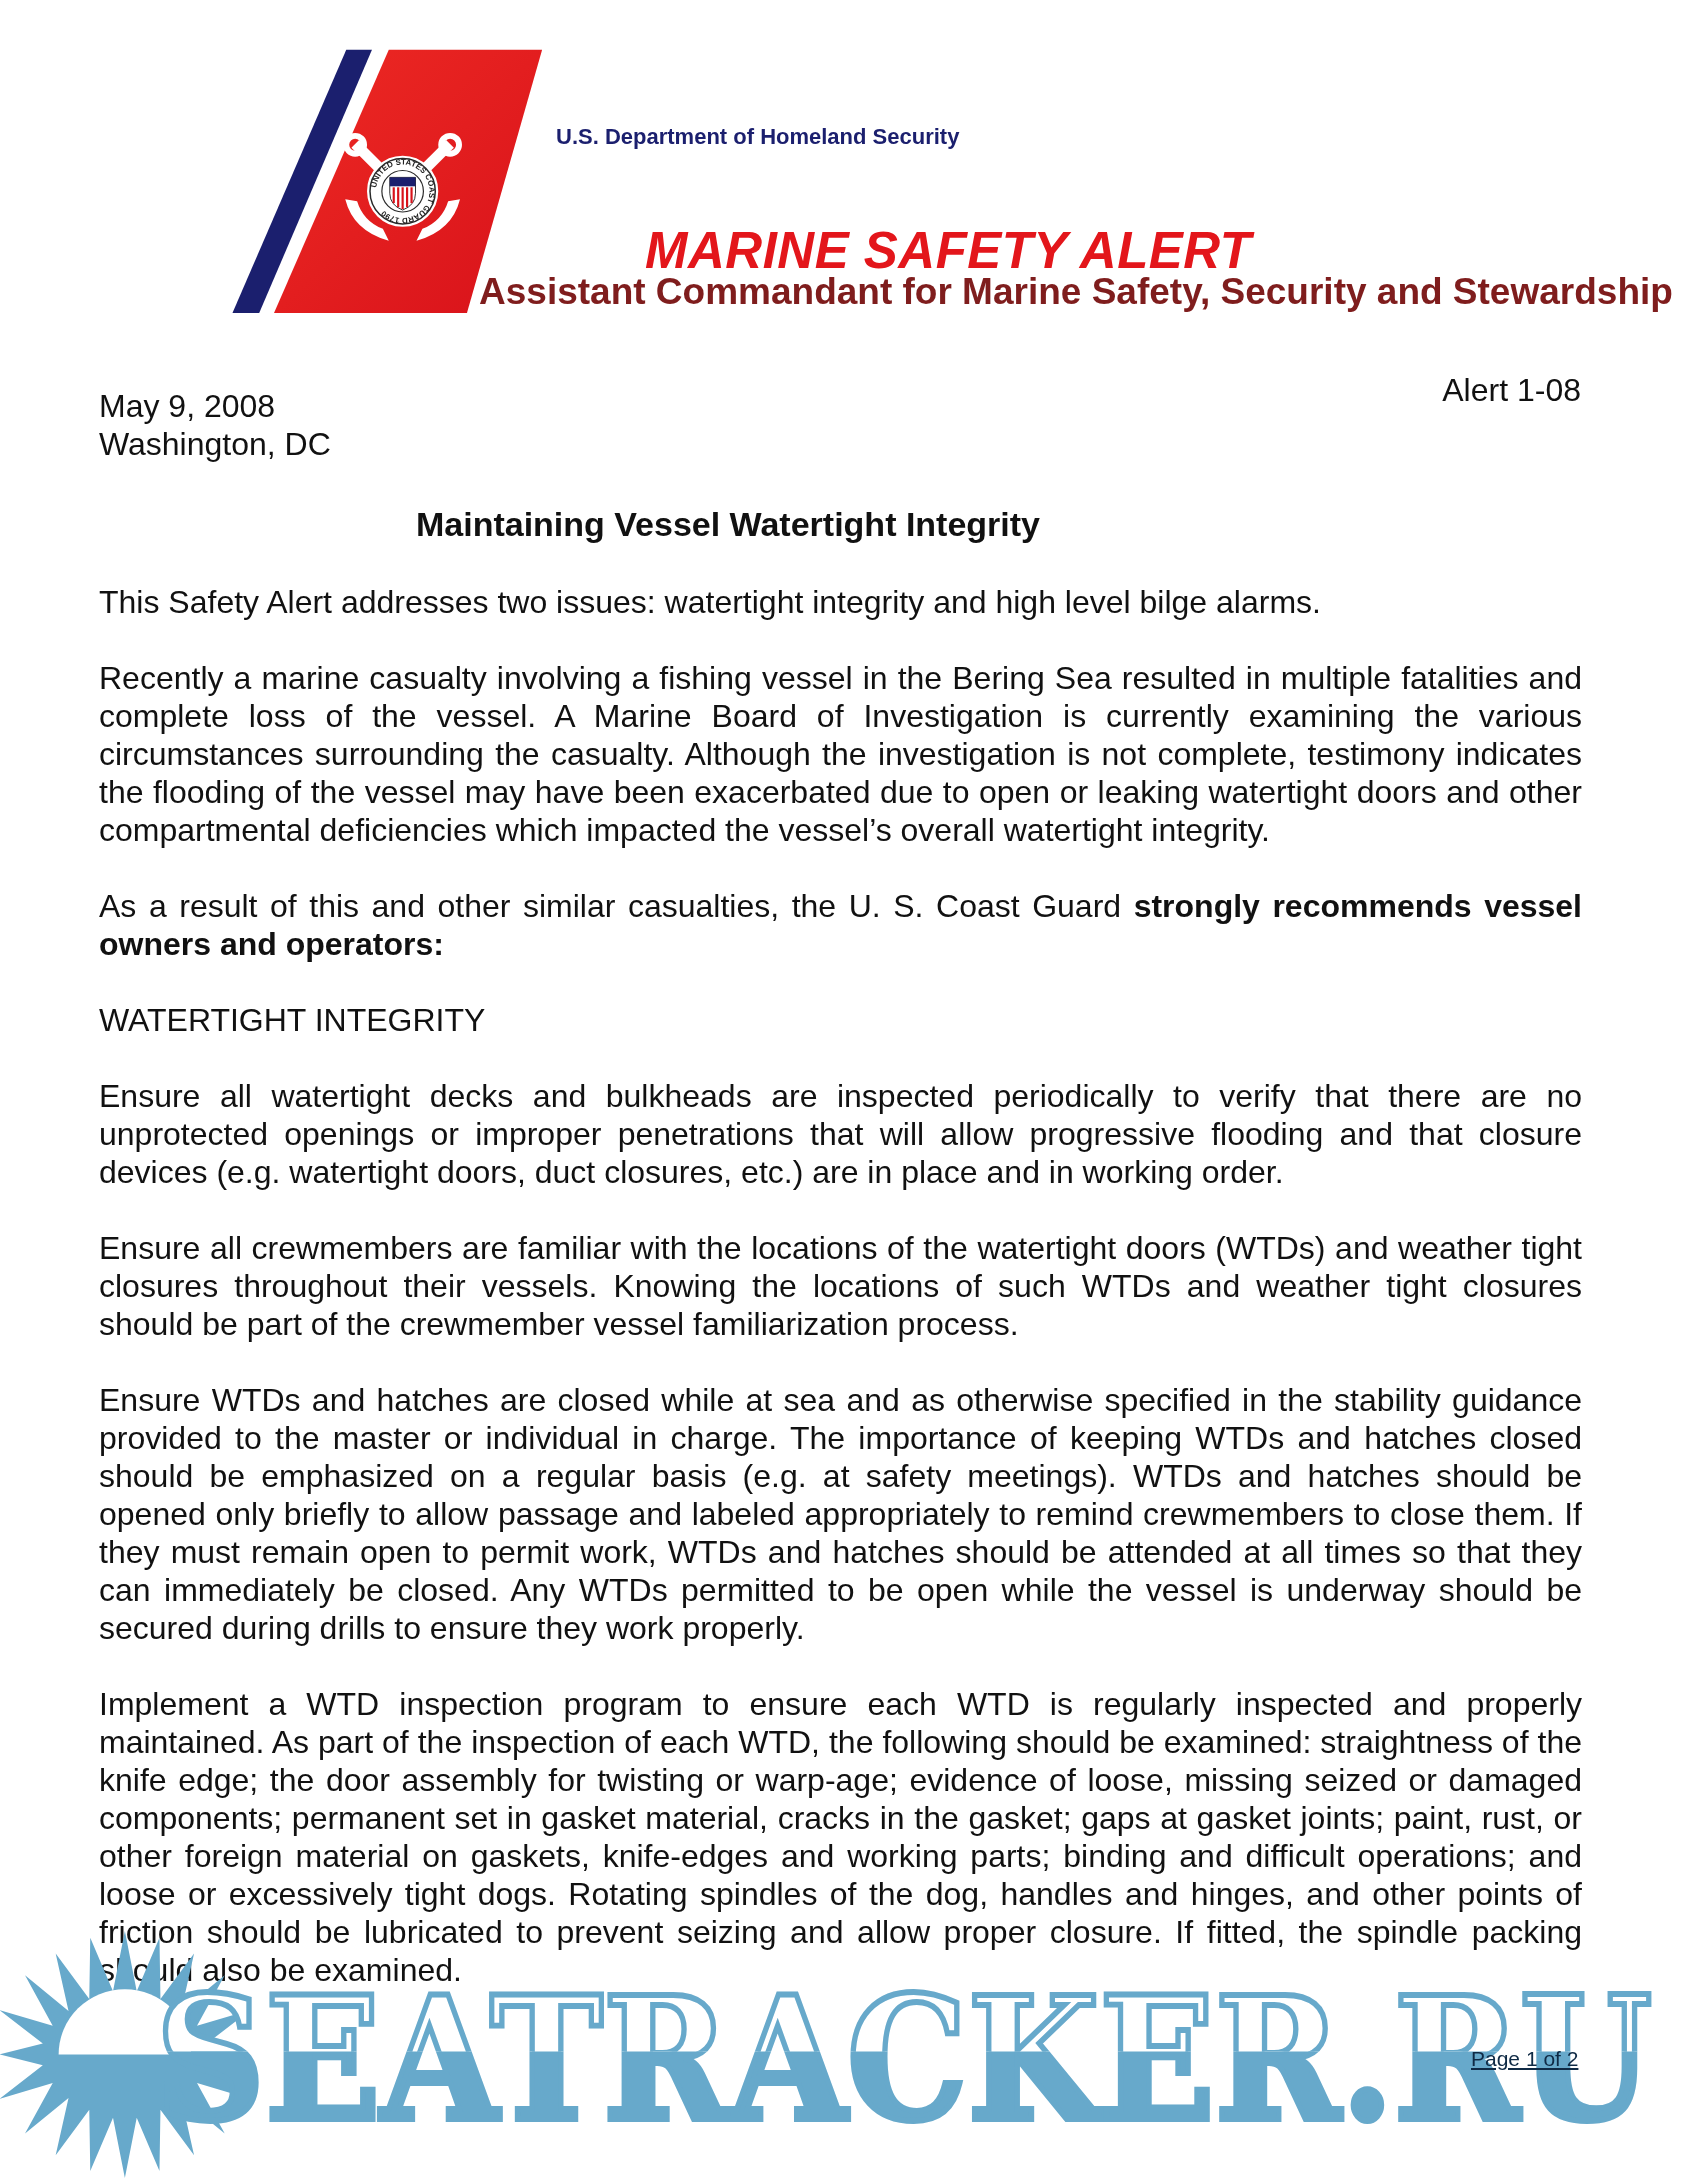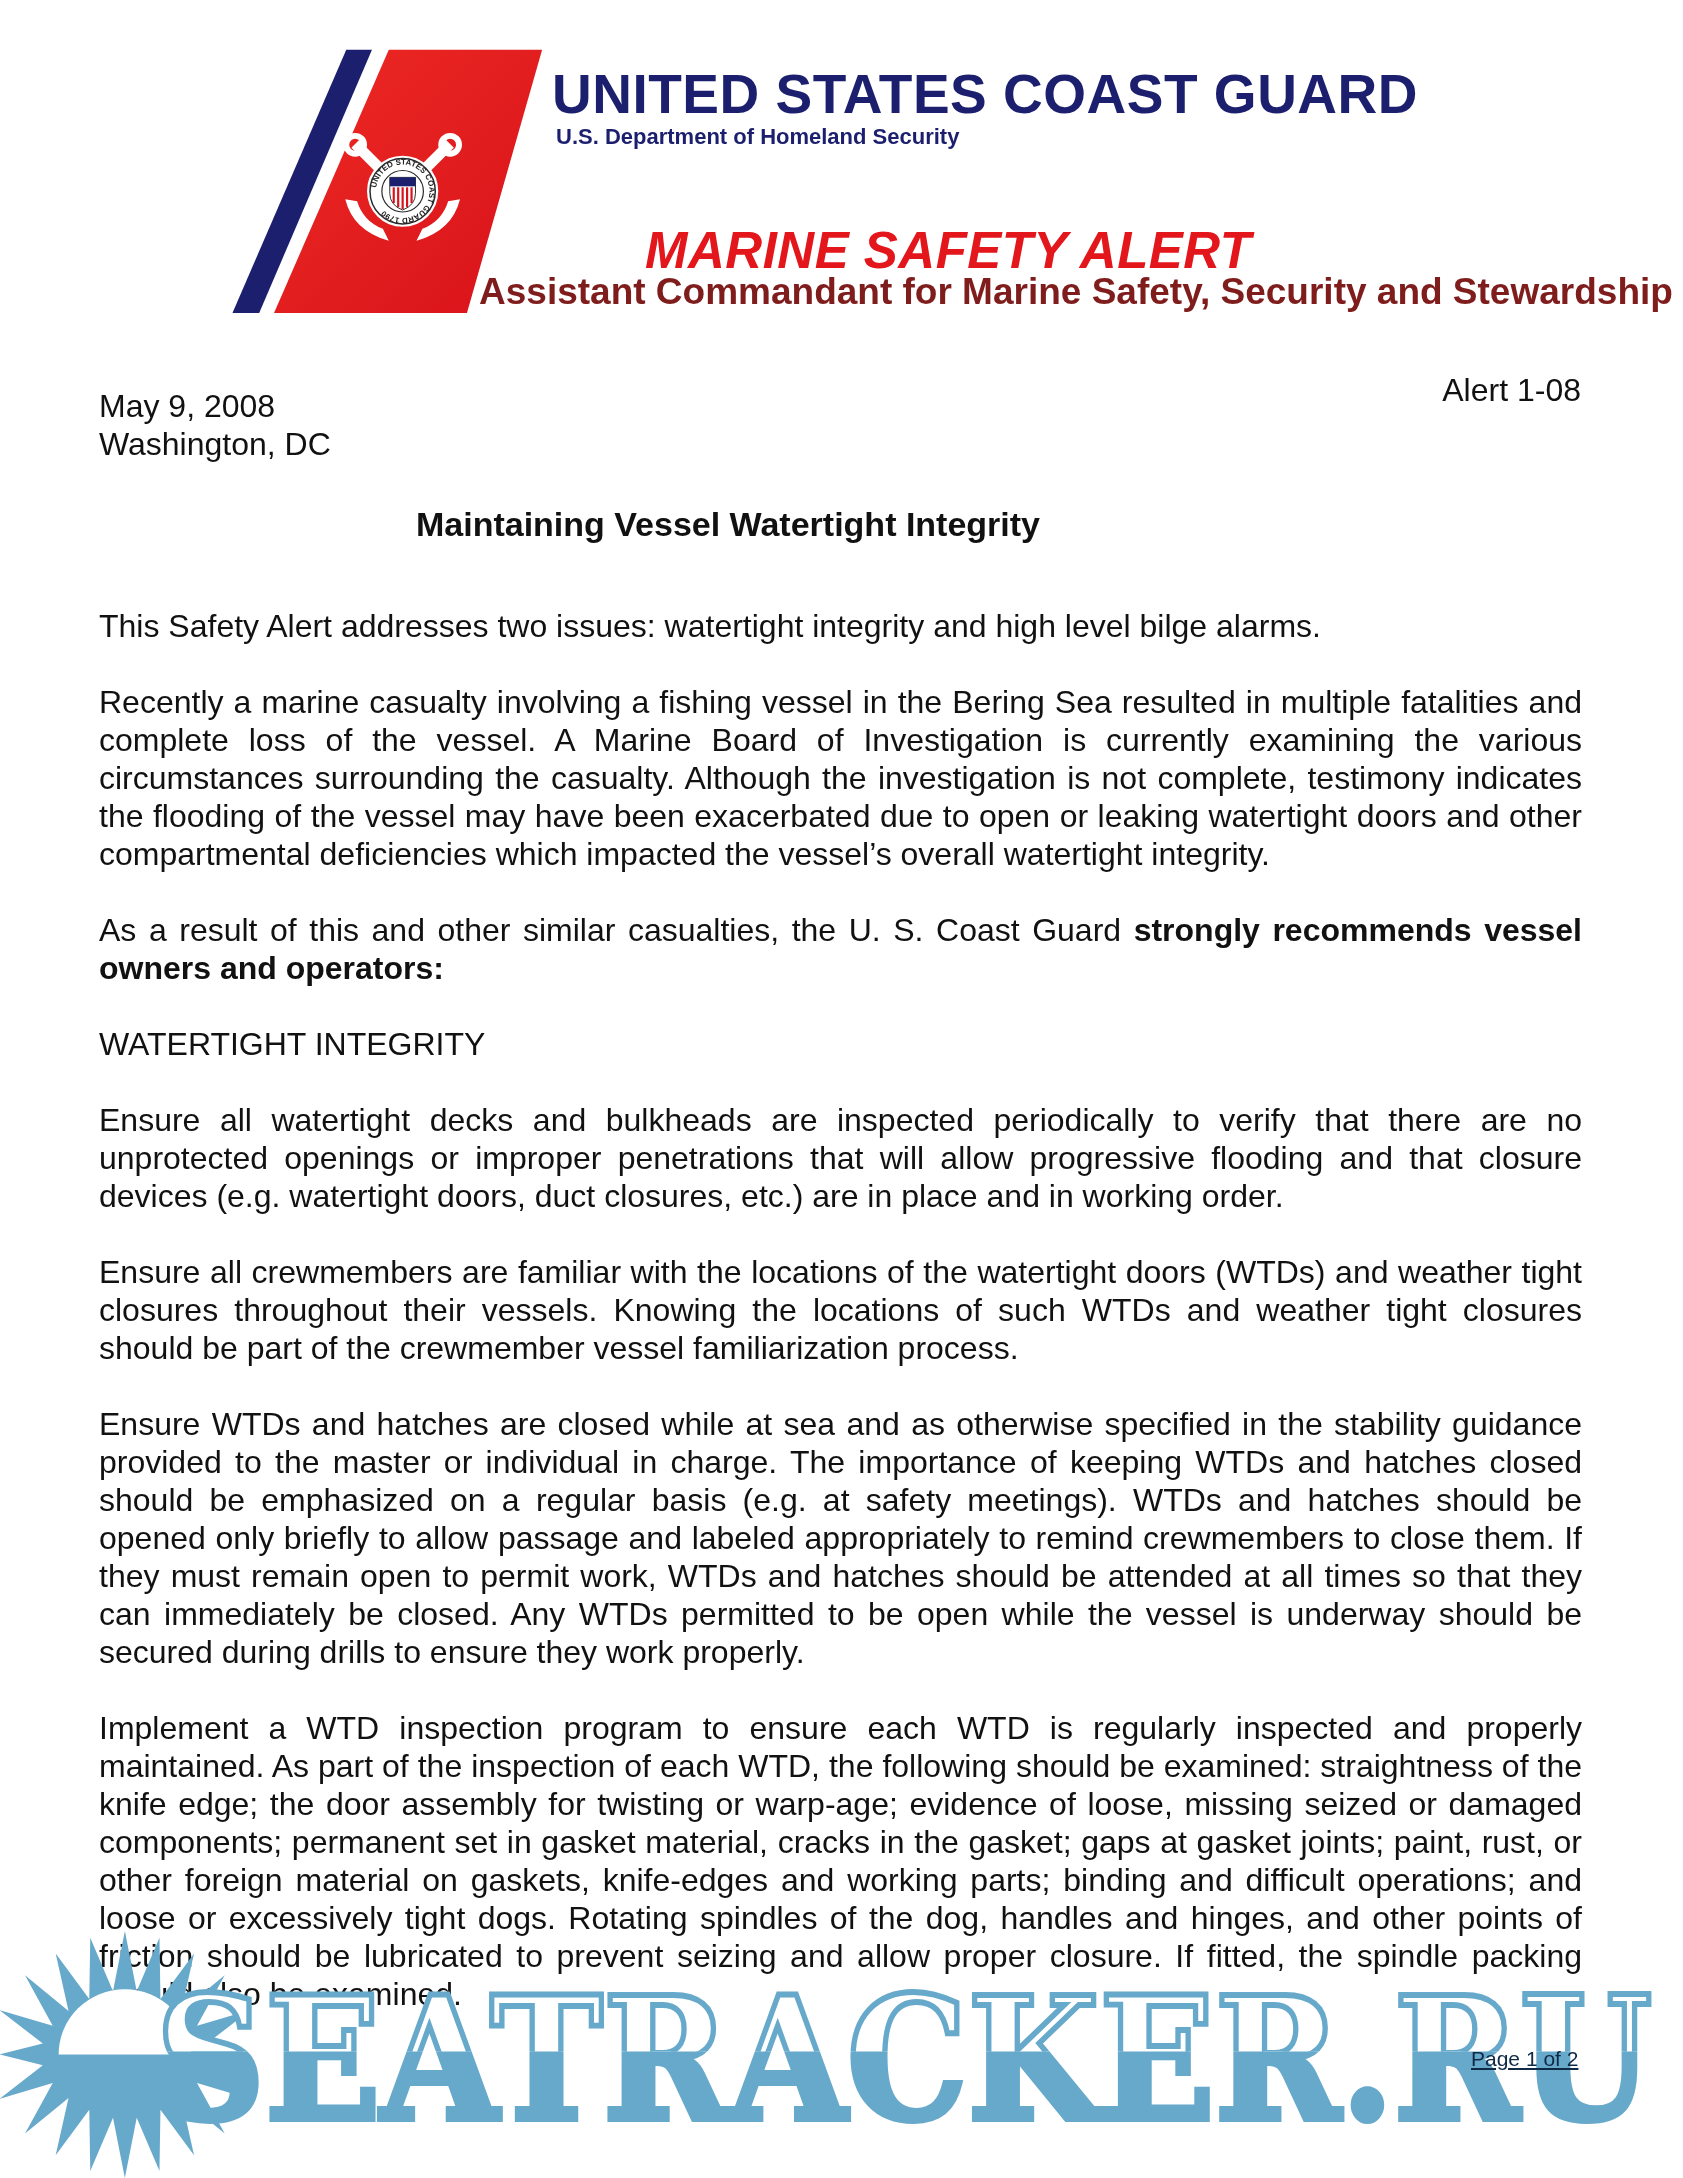--- a/index.html
+++ b/index.html
@@ -21,21 +21,21 @@
     
     .dateline { position: absolute; left: 99px; top: 387px; font-size: 32px; line-height: 38px; }
     .alert-no { position: absolute; right: 102px; top: 371px; font-size: 32px; line-height: 38px; }
 
     
     .doc-title { position: absolute; left: 0; width: 1456px; top: 502px; text-align: center;
                  font-size: 34px; font-weight: bold; line-height: 44px; }
 
     
     #body-text { position: absolute; left: 99px; top: 583px; width: 1483px;
-                 font-size: 32px; line-height: 38px; margin-top: 24px; }
+                 font-size: 32px; line-height: 38px; }
     #body-text p { margin: 0 0 38px 0; text-align: justify; }
     #body-text p.no-just { text-align: left; }
     #body-text .bold { font-weight: bold; }
 
     
     #watermark { position: absolute; left: 0; top: 1921px; width: 1683px; height: 257px; pointer-events: none; }
     .page-no { position: absolute; left: 1471px; top: 2048px; font-size: 21px; color: #0f2a45;
                line-height: 1; white-space: nowrap; text-decoration: underline; }
   </style>
 </head>
@@ -79,21 +79,20 @@
         <line x1="9" y1="-4" x2="9" y2="12"></line>
       </g>
 
       <path id="ringpath" d="M-27,0 A27,27 0 1,1 27,0 A27,27 0 1,1 -27,0" fill="none"></path>
       <text font-size="8" font-weight="bold" fill="#222" font-family="Liberation Sans, sans-serif">
         <textPath href="#ringpath" startOffset="2%">UNITED STATES COAST GUARD 1790</textPath>
       </text>
     </g>
   </svg>
 
-  <div class="lh-title">UNITED STATES COAST GUARD</div>
   <div class="lh-dept">U.S. Department of Homeland Security</div>
   <div class="lh-alert">MARINE SAFETY ALERT</div>
   <div class="lh-office">Assistant Commandant for Marine Safety, Security and Stewardship</div>
 </div>
 
 <div class="dateline">
   <div>May 9, 2008</div>
   <div>Washington, DC</div>
 </div>
 <div class="alert-no">Alert 1-08</div>

